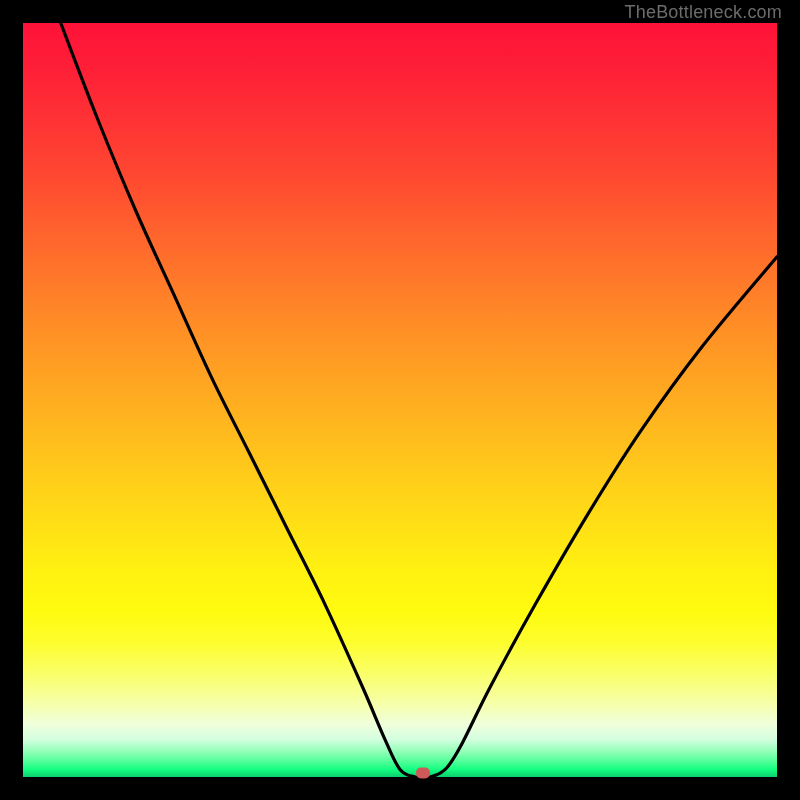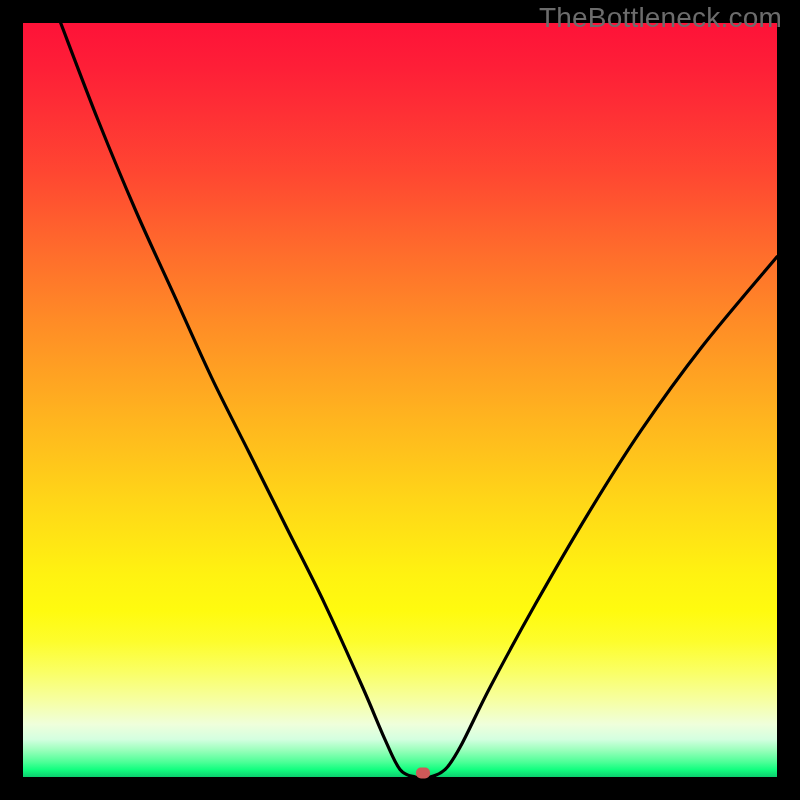--- a/index.html
+++ b/index.html
@@ -15,21 +15,21 @@
     position: relative;
     width: 800px;
     height: 800px;
     background: #000;
   }
   .watermark {
     position: absolute;
     top: 2px;
     right: 18px;
     color: #6c6c6c;
-    font-size: 28px;
+    font-size: 18px;
     font-weight: 500;
     letter-spacing: 0.2px;
     z-index: 10;
     user-select: none;
   }
   .plot-area {
     position: absolute;
     left: 23px;
     top: 23px;
     width: 754px;

